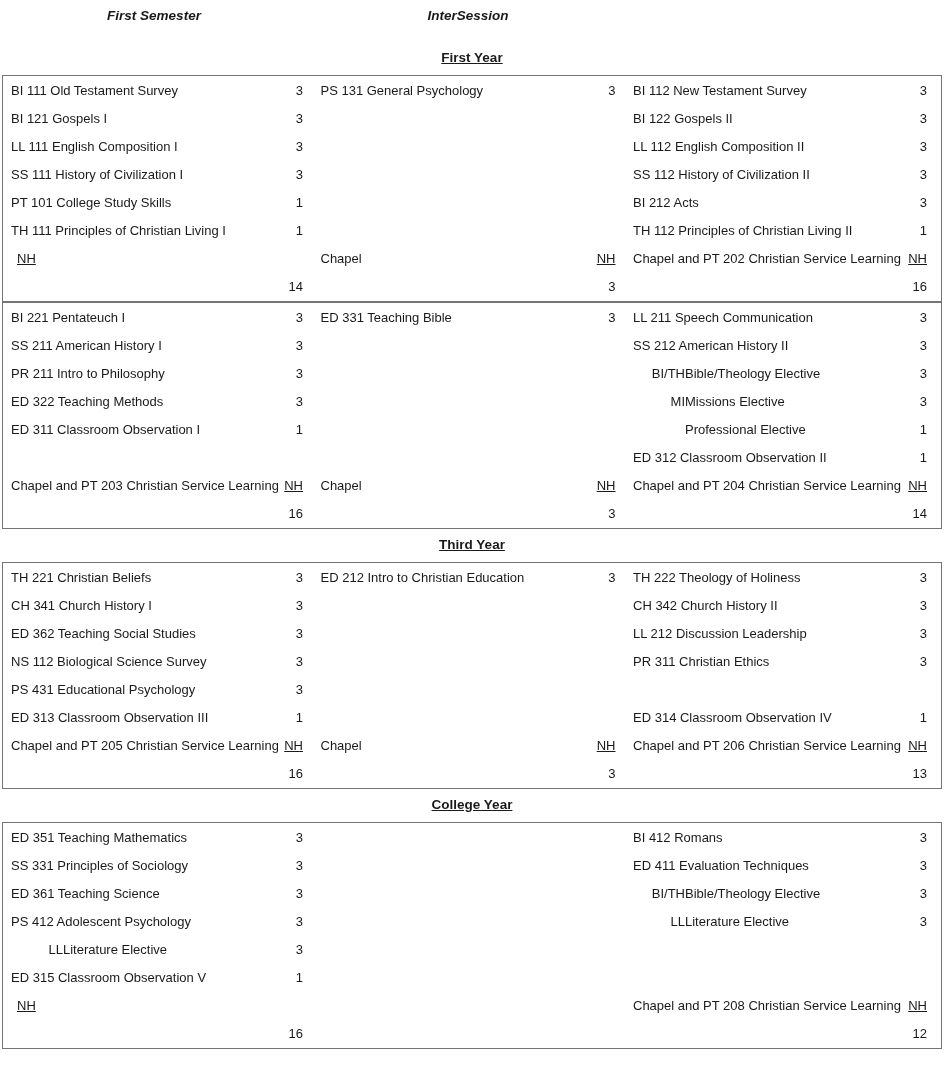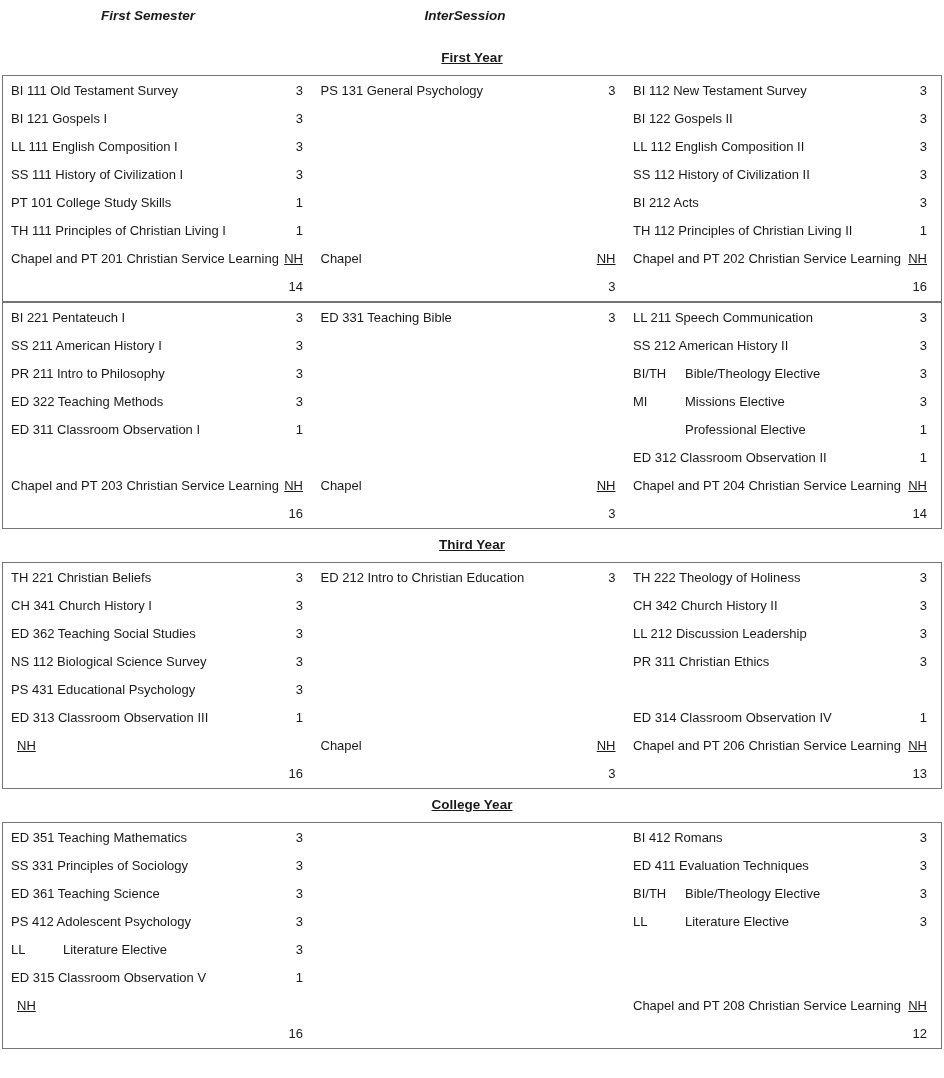--- a/index.html
+++ b/index.html
@@ -9,21 +9,21 @@
     color:#1a1a1a;
     -webkit-font-smoothing:antialiased;
     overflow:hidden;
   }
   .page { width:944px; }
 
   .sem-headers {
     display:grid;
     grid-template-columns:292px 295px 294px;
     justify-content:space-between;
-    padding:7px 14px 0 2px;
+    padding:7px 14px 0 8px;
   }
   .sem-col {
     text-align:center;
     font-weight:bold;
     font-style:italic;
     font-size:13.5px;
     line-height:17px;
   }
 
   .year-heading {
@@ -39,20 +39,21 @@
   .year-box {
     box-sizing:border-box;
     height:227px;
     margin:0 2px;
     border:1px solid #757575;
     padding:3px 14px 0 8px;
     display:grid;
     grid-template-columns:292px 295px 294px;
     justify-content:space-between;
     background:#ffffff;
+    text-align:right;
   }
   .col { display:flex; flex-direction:column; }
   .row {
     box-sizing:border-box;
     height:28px;
     padding-top:4px;
     display:flex;
     justify-content:space-between;
     align-items:flex-start;
     font-size:13px;
@@ -94,21 +95,20 @@
           </div>
           <div class="row">
             <span class="label">PT 101 College Study Skills</span>
             <span class="credits">1</span>
           </div>
           <div class="row">
             <span class="label">TH 111 Principles of Christian Living I</span>
             <span class="credits">1</span>
           </div>
           <div class="row">
-            <span class="label">Chapel and PT 201 Christian Service Learning</span>
             <span class="credits nh">NH</span>
           </div>
           <div class="row total-row">
             <span class="credits total">14</span>
           </div>
         </div>
         <div class="col">
           <div class="row">
             <span class="label">PS 131 General Psychology</span>
             <span class="credits">3</span>
@@ -264,20 +264,21 @@
           </div>
           <div class="row">
             <span class="label">PS 431 Educational Psychology</span>
             <span class="credits">3</span>
           </div>
           <div class="row">
             <span class="label">ED 313 Classroom Observation III</span>
             <span class="credits">1</span>
           </div>
           <div class="row">
+            <span class="label">Chapel and PT 205 Christian Service Learning</span>
             <span class="credits nh">NH</span>
           </div>
           <div class="row total-row">
             <span class="credits total">16</span>
           </div>
         </div>
         <div class="col">
           <div class="row">
             <span class="label">ED 212 Intro to Christian Education</span>
             <span class="credits">3</span>

